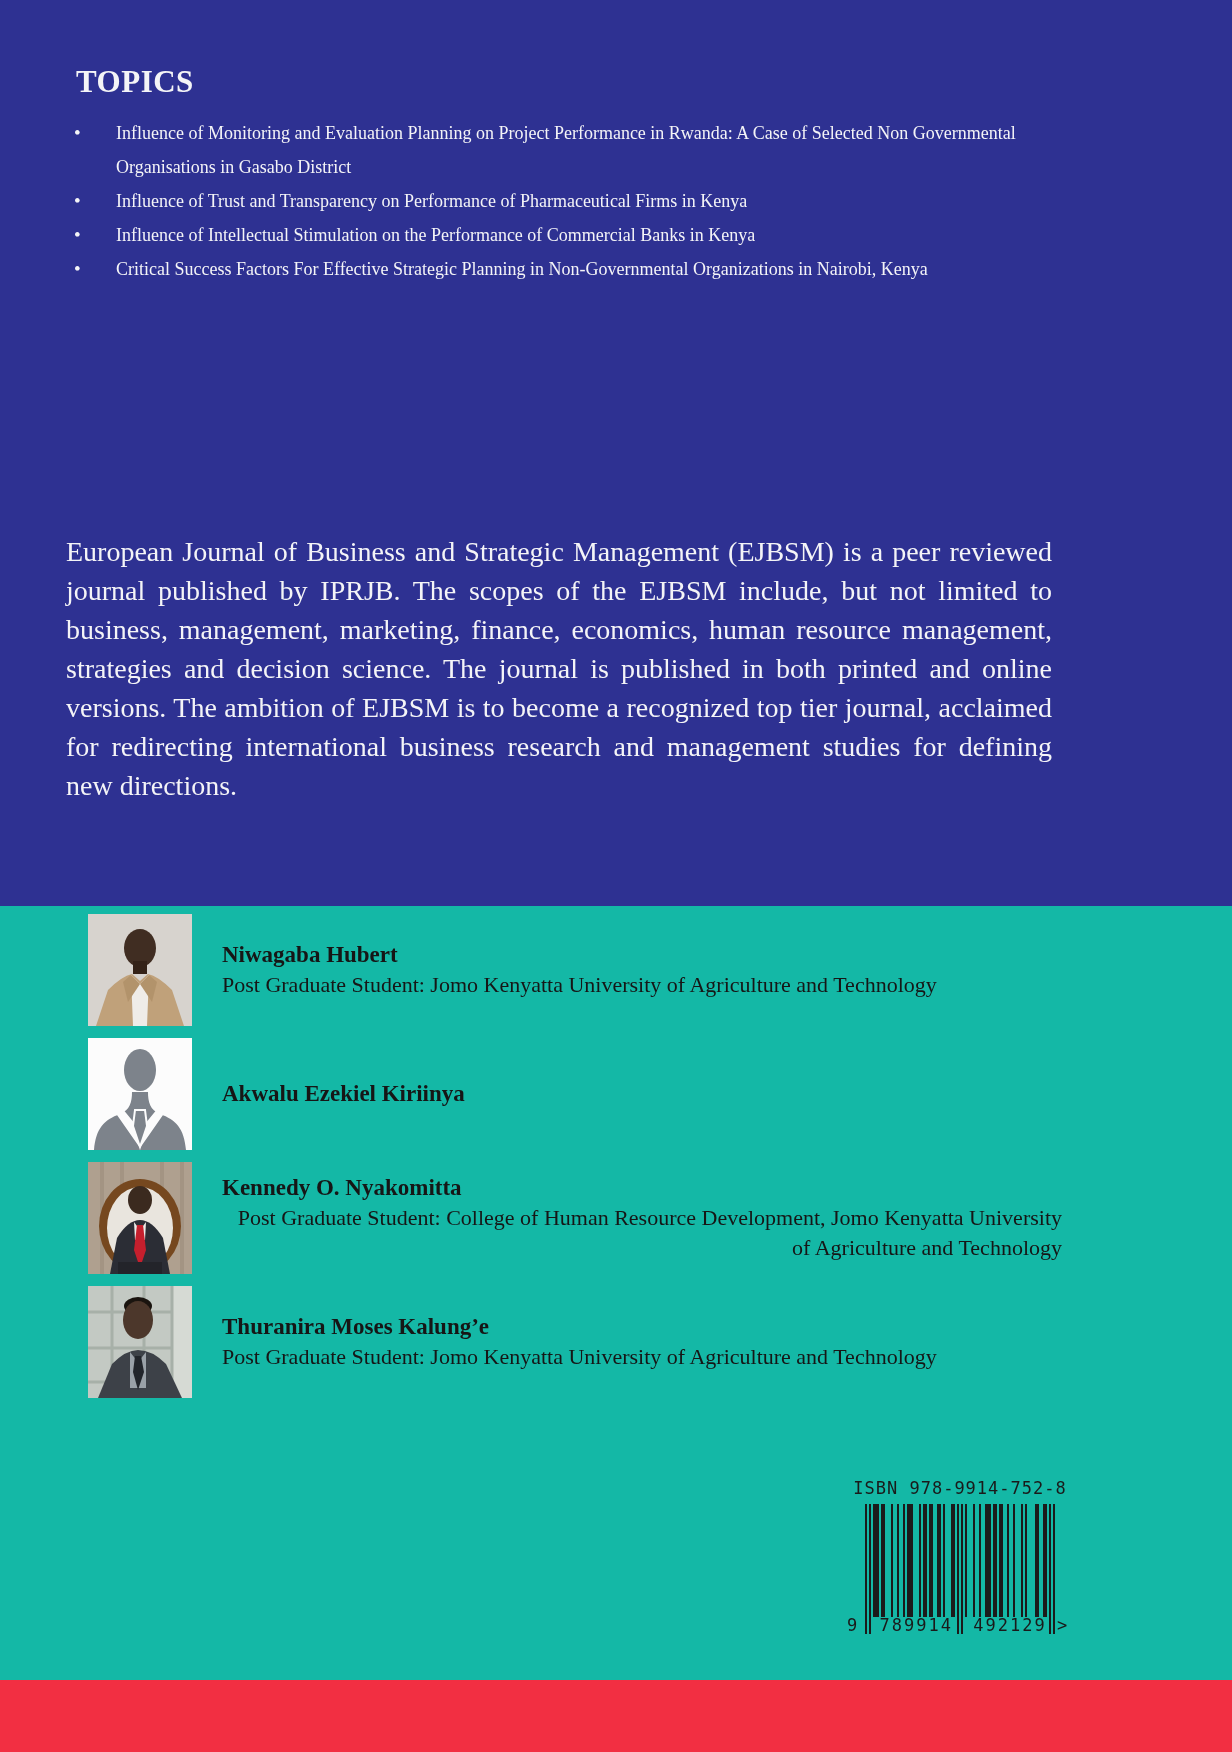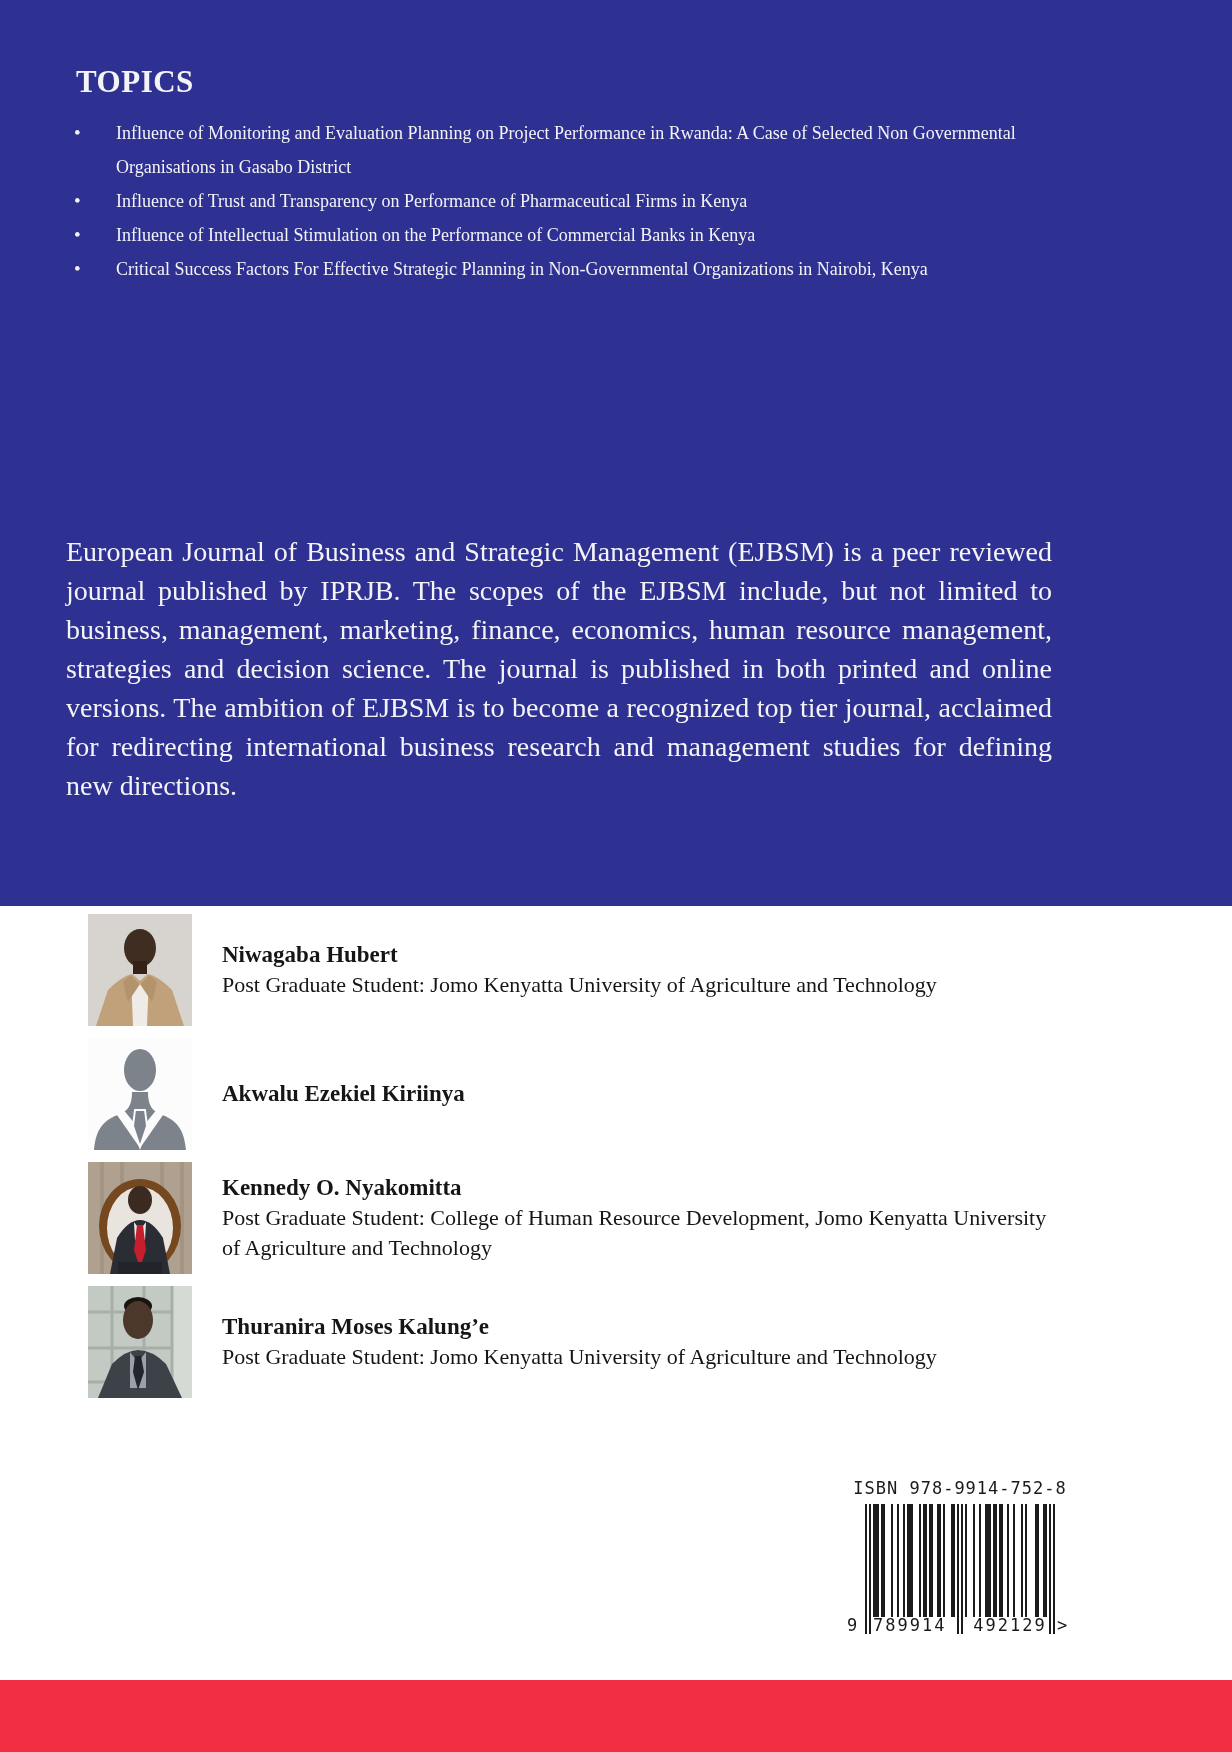--- a/index.html
+++ b/index.html
@@ -1,20 +1,20 @@
 <!DOCTYPE html>
 <html><head>
 <meta charset="utf-8">
 <style>
   html,body{margin:0;padding:0;background:#888;}
   .page{
     position:relative;
     width:1232px;height:1752px;
     margin:0 auto;
-    background:#ffffff;
+    background:#14b8a6;
     overflow:hidden;
     font-family:"Liberation Serif", serif;
     text-decoration:underline;
   }
   
   .blue-section{
     position:absolute;top:0;left:0;
     width:1232px;height:906px;
     background:#2e3192;
     box-sizing:border-box;
@@ -51,21 +51,21 @@
     width:1232px;
     padding:8px 12px 0 88px;
     box-sizing:border-box;
     color:#161616;
   }
   .author-row{display:flex;align-items:center;margin-bottom:12px;}
   .author-photo{flex:0 0 104px;width:104px;height:112px;margin-right:30px;}
   .author-photo svg{display:block;width:104px;height:112px;}
   .author-info{max-width:840px;}
   .author-name{font-size:23px;font-weight:bold;line-height:30px;}
-  .author-affiliation{font-size:22px;line-height:30px;}
+  .author-affiliation{font-size:22px;line-height:30px;text-align:right;}
   
   .isbn-block{
     position:absolute;left:845px;top:1478px;
     width:230px;
     text-align:center;
     color:#1a1a1a;
   }
   .isbn-label{
     font-family:"DejaVu Sans Mono", monospace;
     font-size:17px;
@@ -80,21 +80,21 @@
     overflow:visible;
   }
   .barcode svg{display:block;overflow:visible;}
   .bc-digit{
     position:absolute;top:111px;
     font-family:"DejaVu Sans Mono", monospace;
     font-size:17px;line-height:20px;
     letter-spacing:2px;
   }
   .bc-lead{left:-18px;}
-  .bc-left{left:8px;width:80px;text-align:left;}
+  .bc-left{left:8px;width:80px;text-align:right;}
   .bc-right{left:102px;width:86px;text-align:center;}
   .bc-arrow{left:192px;letter-spacing:0;}
   
   .red-stripe{
     position:absolute;left:0;bottom:0;
     width:1232px;height:72px;
     background:#f22f42;
   }
 </style>
 </head>

